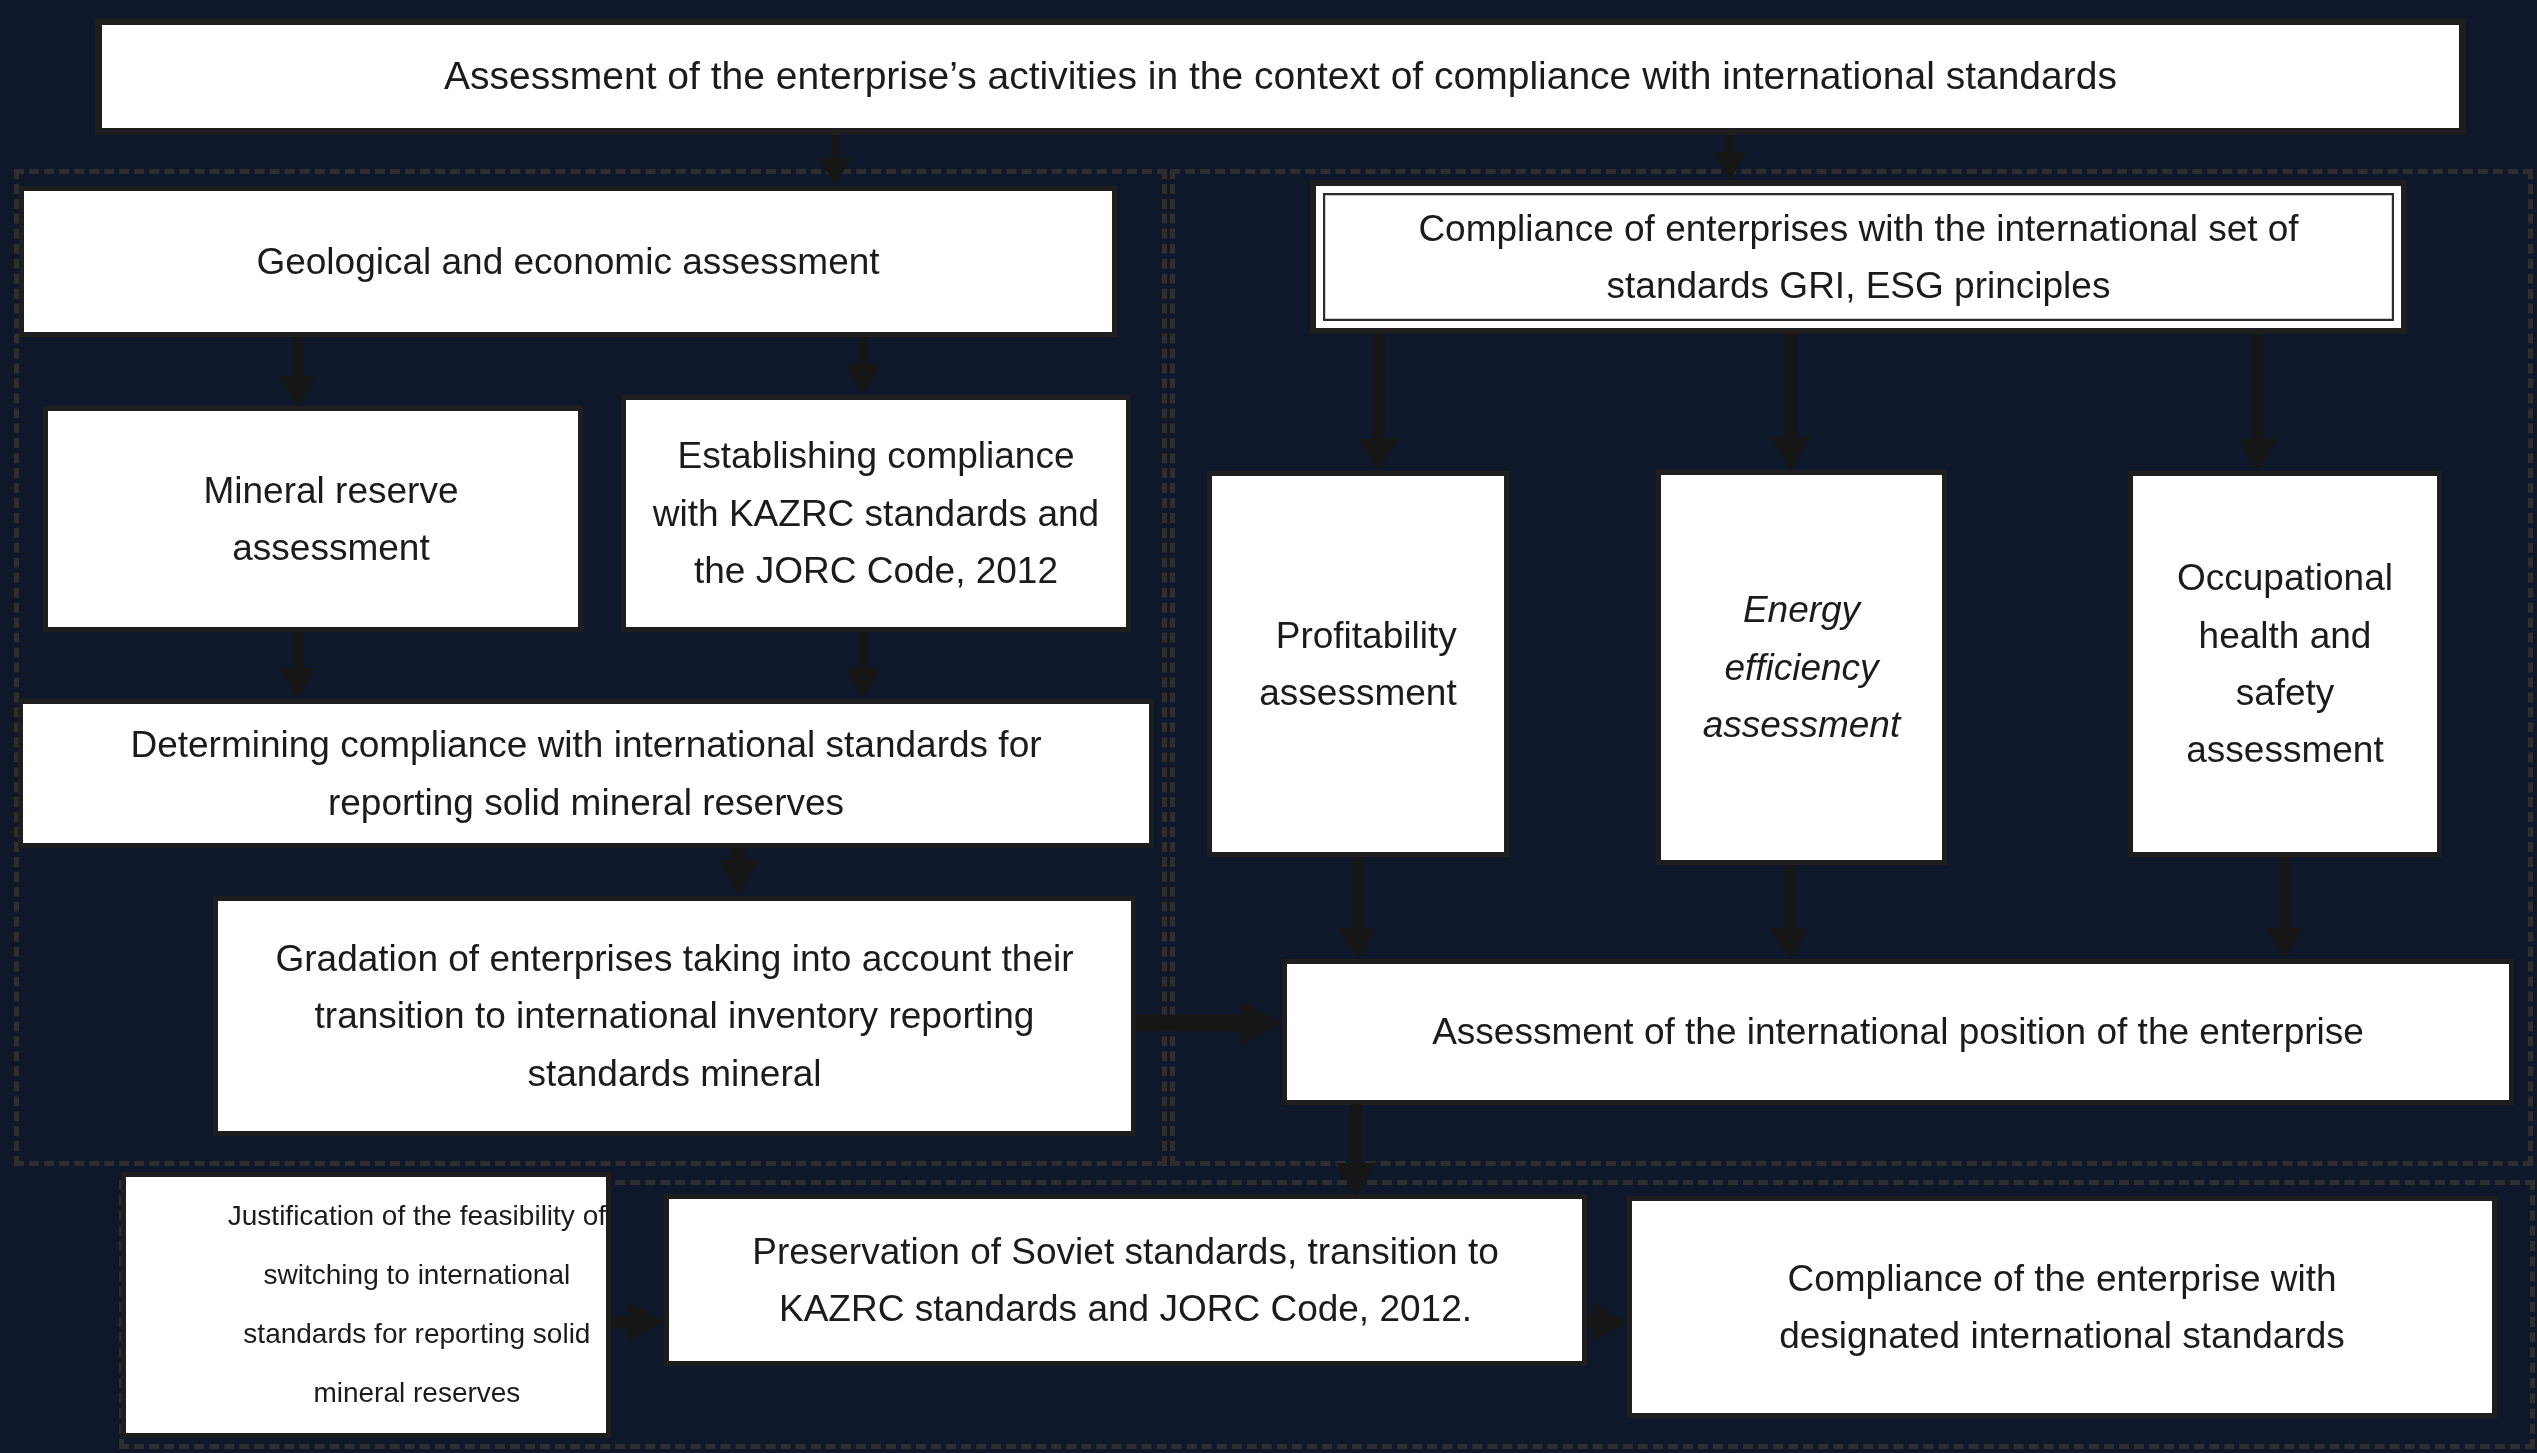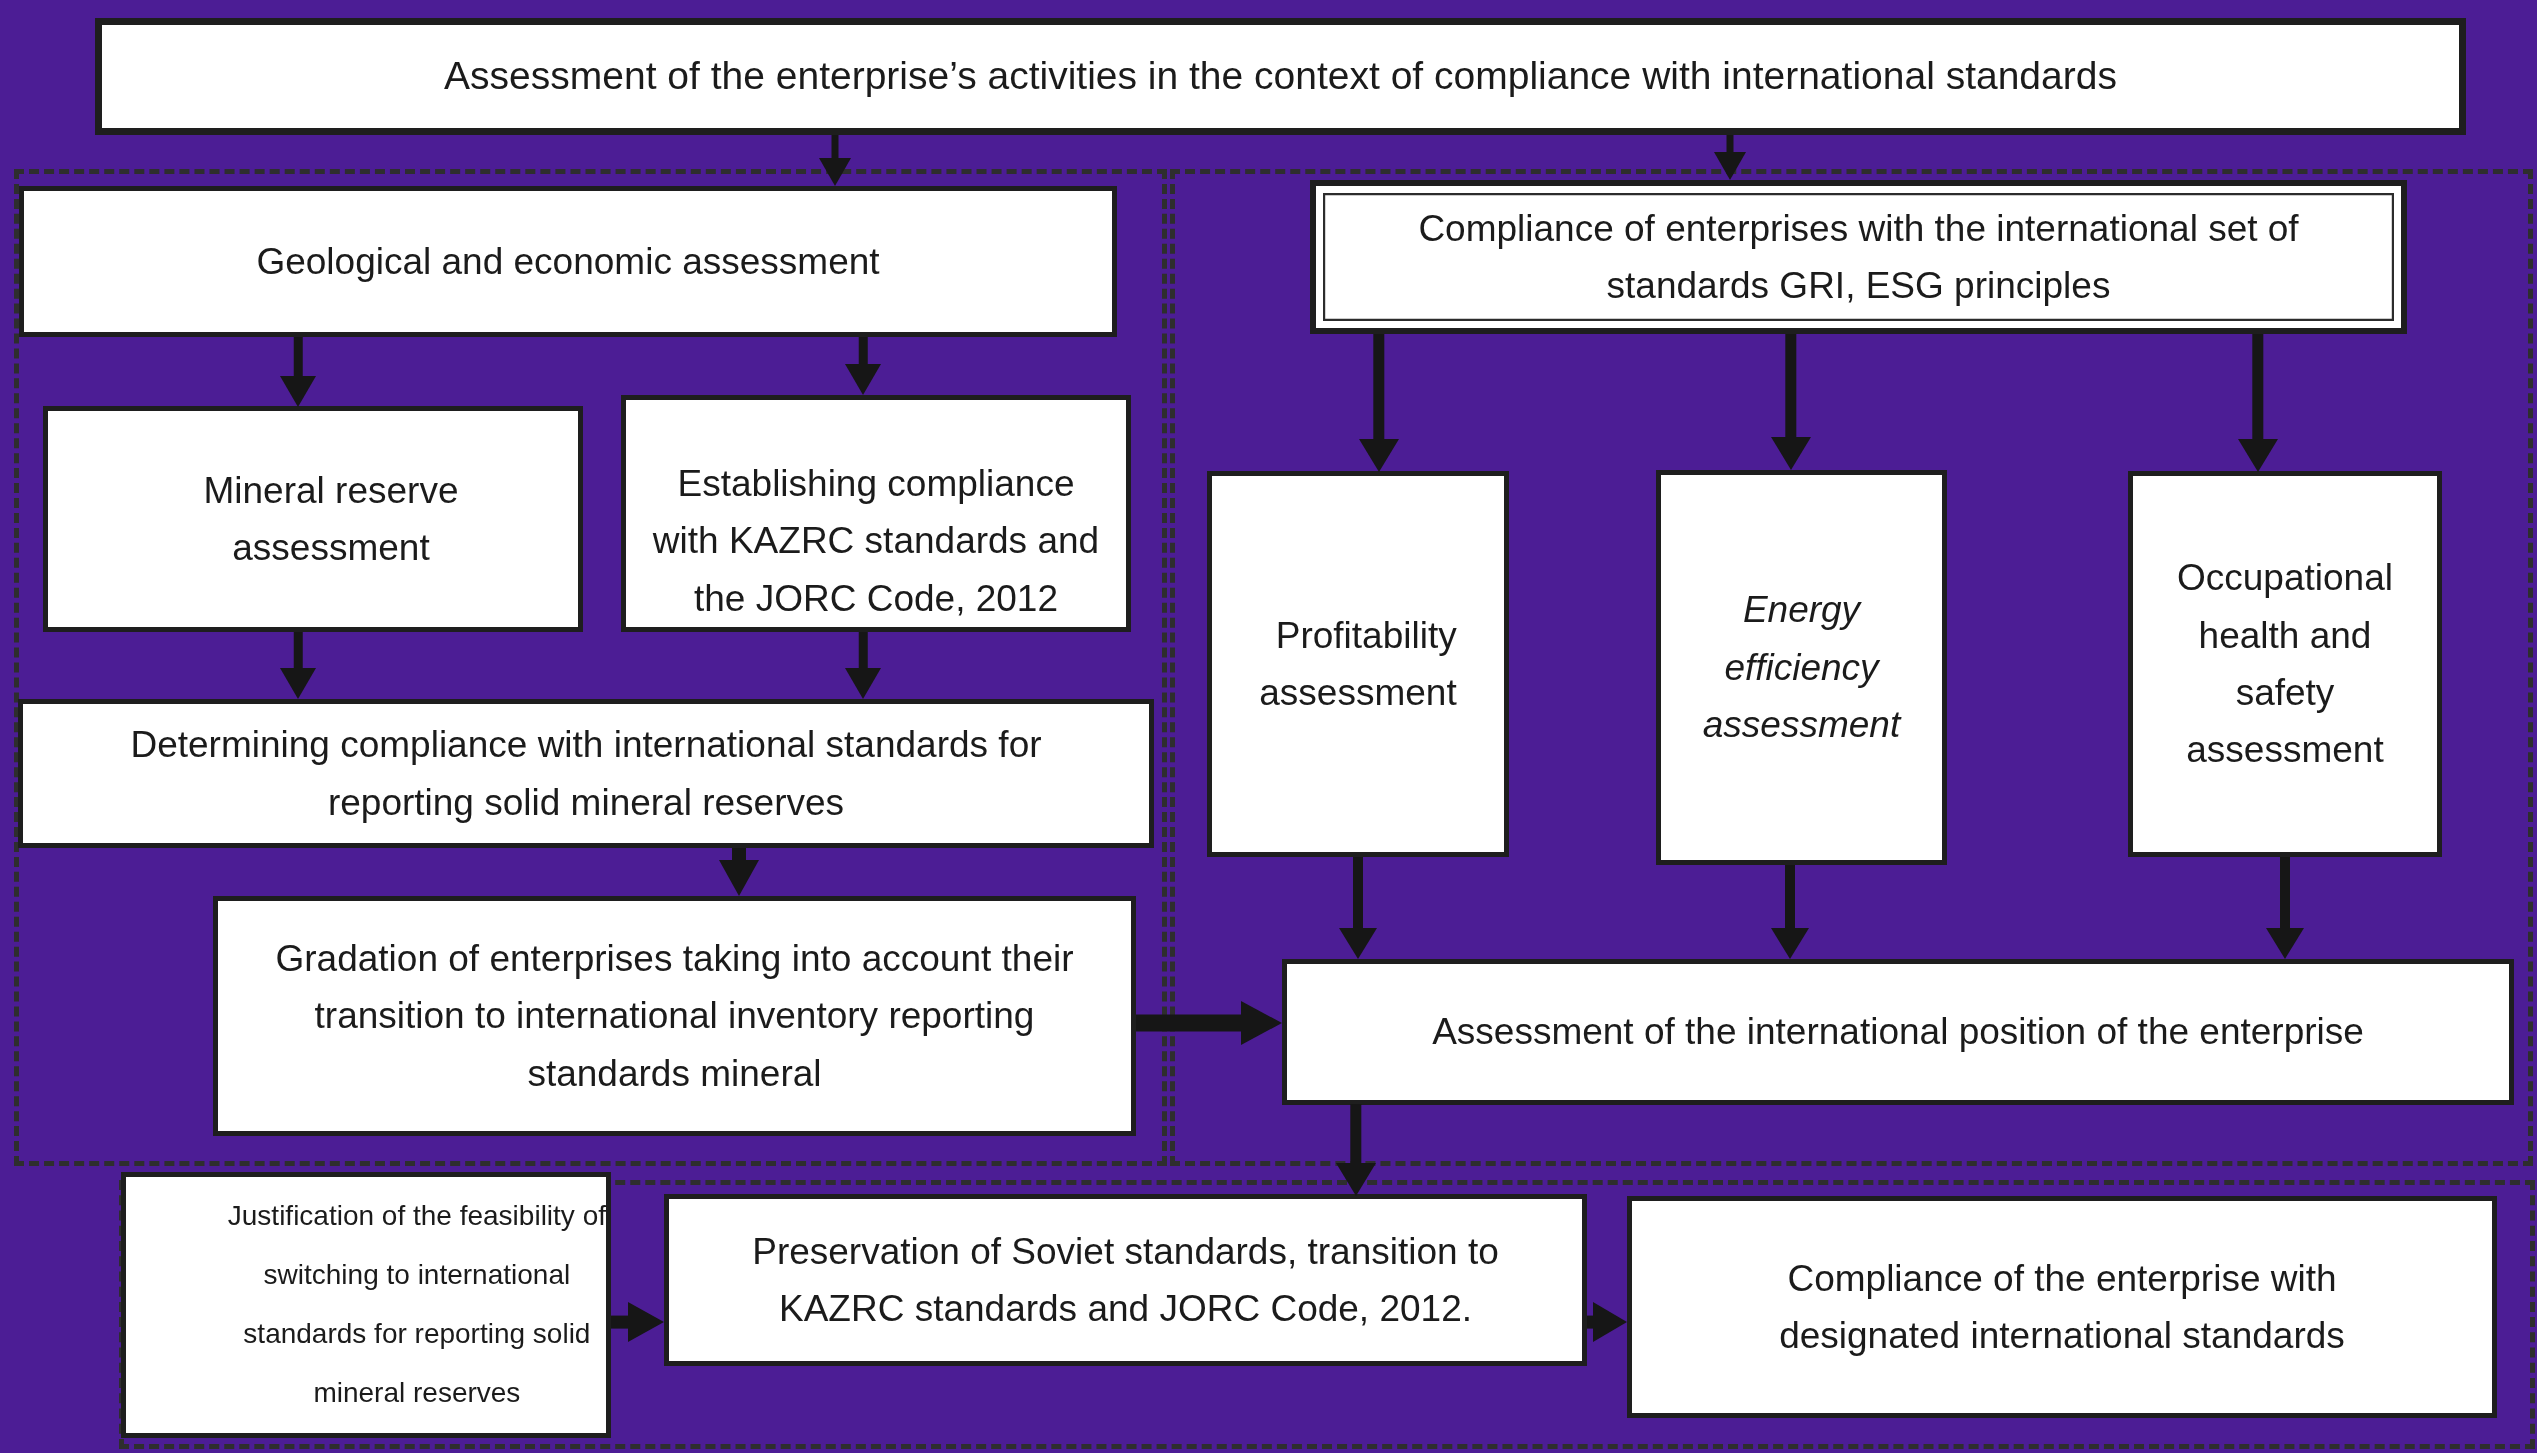--- a/index.html
+++ b/index.html
@@ -1,20 +1,20 @@
 <!DOCTYPE html>
 <html style="font-size:11.4px"><head>
 <meta charset="utf-8">
 <style>
   html,body{margin:0;padding:0;background:#ffffff;}
   .stage{
     position:relative;
     width:2538px;
     height:1453px;
-    background:#4c1d95;
+    background:#0f172a;
     font-family:"Liberation Sans", sans-serif;
     color:#1b1b1b;
     overflow:hidden;
   }
   
   .group{
     position:absolute;
     border:5px dashed #2e2e2e;
     background:transparent;
     z-index:1;
@@ -86,21 +86,21 @@
 
   <div class="box" style="left:19px;top:186px;width:1098px;height:151px;">
     <span class="lbl">Geological and economic assessment</span>
   </div>
 
   <div class="box" style="left:43px;top:406px;width:540px;height:226px;padding-left:36px;">
     <span class="lbl">Mineral reserve
 assessment</span>
   </div>
 
-  <div class="box" style="left:621px;top:395px;width:510px;height:237px;align-items:flex-end;">
+  <div class="box" style="left:621px;top:395px;width:510px;height:237px;">
     <span class="lbl">Establishing compliance
 with KAZRC standards and
 the JORC Code, 2012</span>
   </div>
 
   <div class="box" style="left:18px;top:699px;width:1136px;height:149px;justify-content:center;">
     <span class="lbl">Determining compliance with international standards for
 reporting solid mineral reserves</span>
   </div>
 

